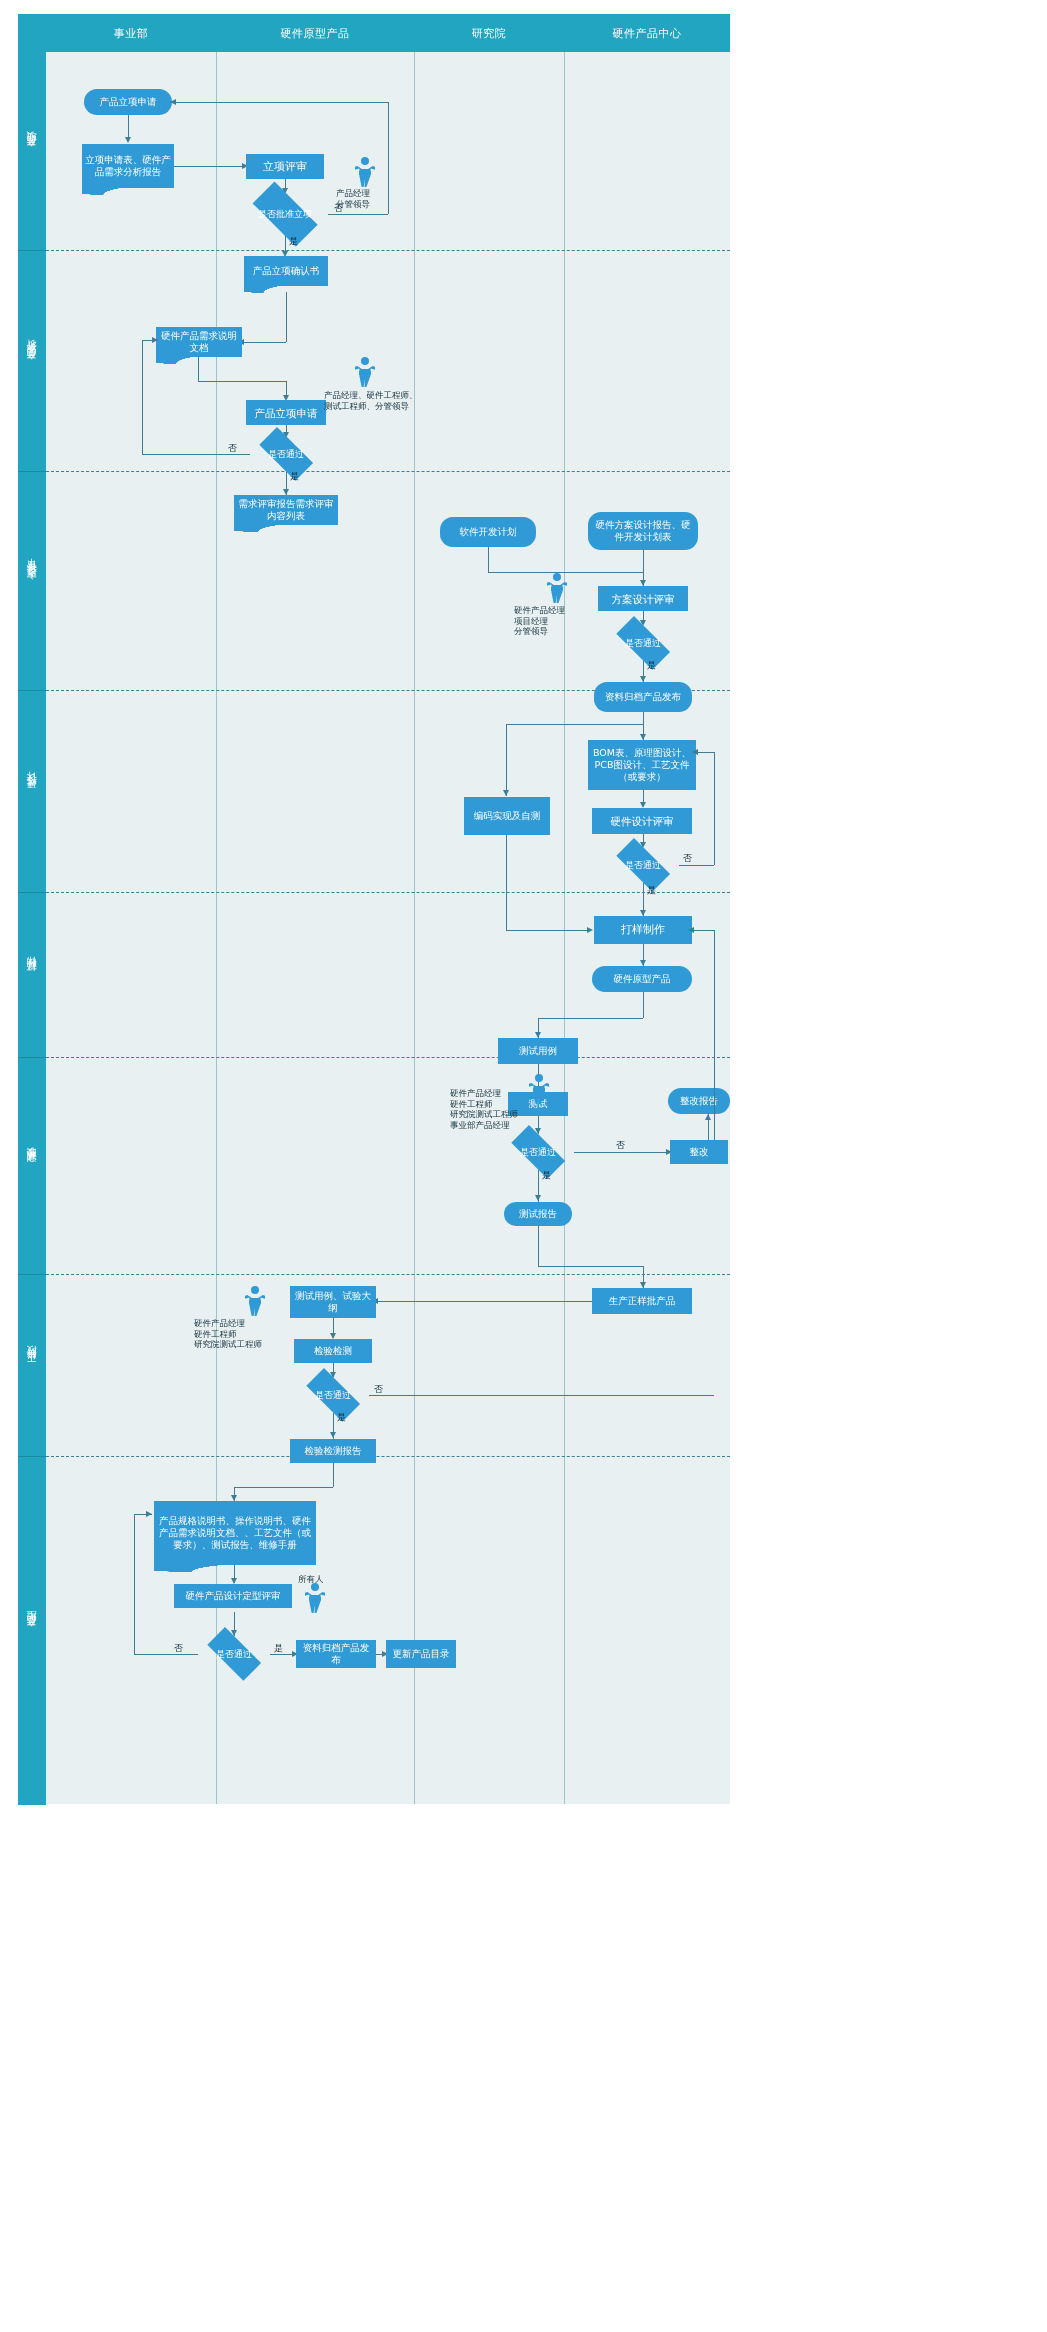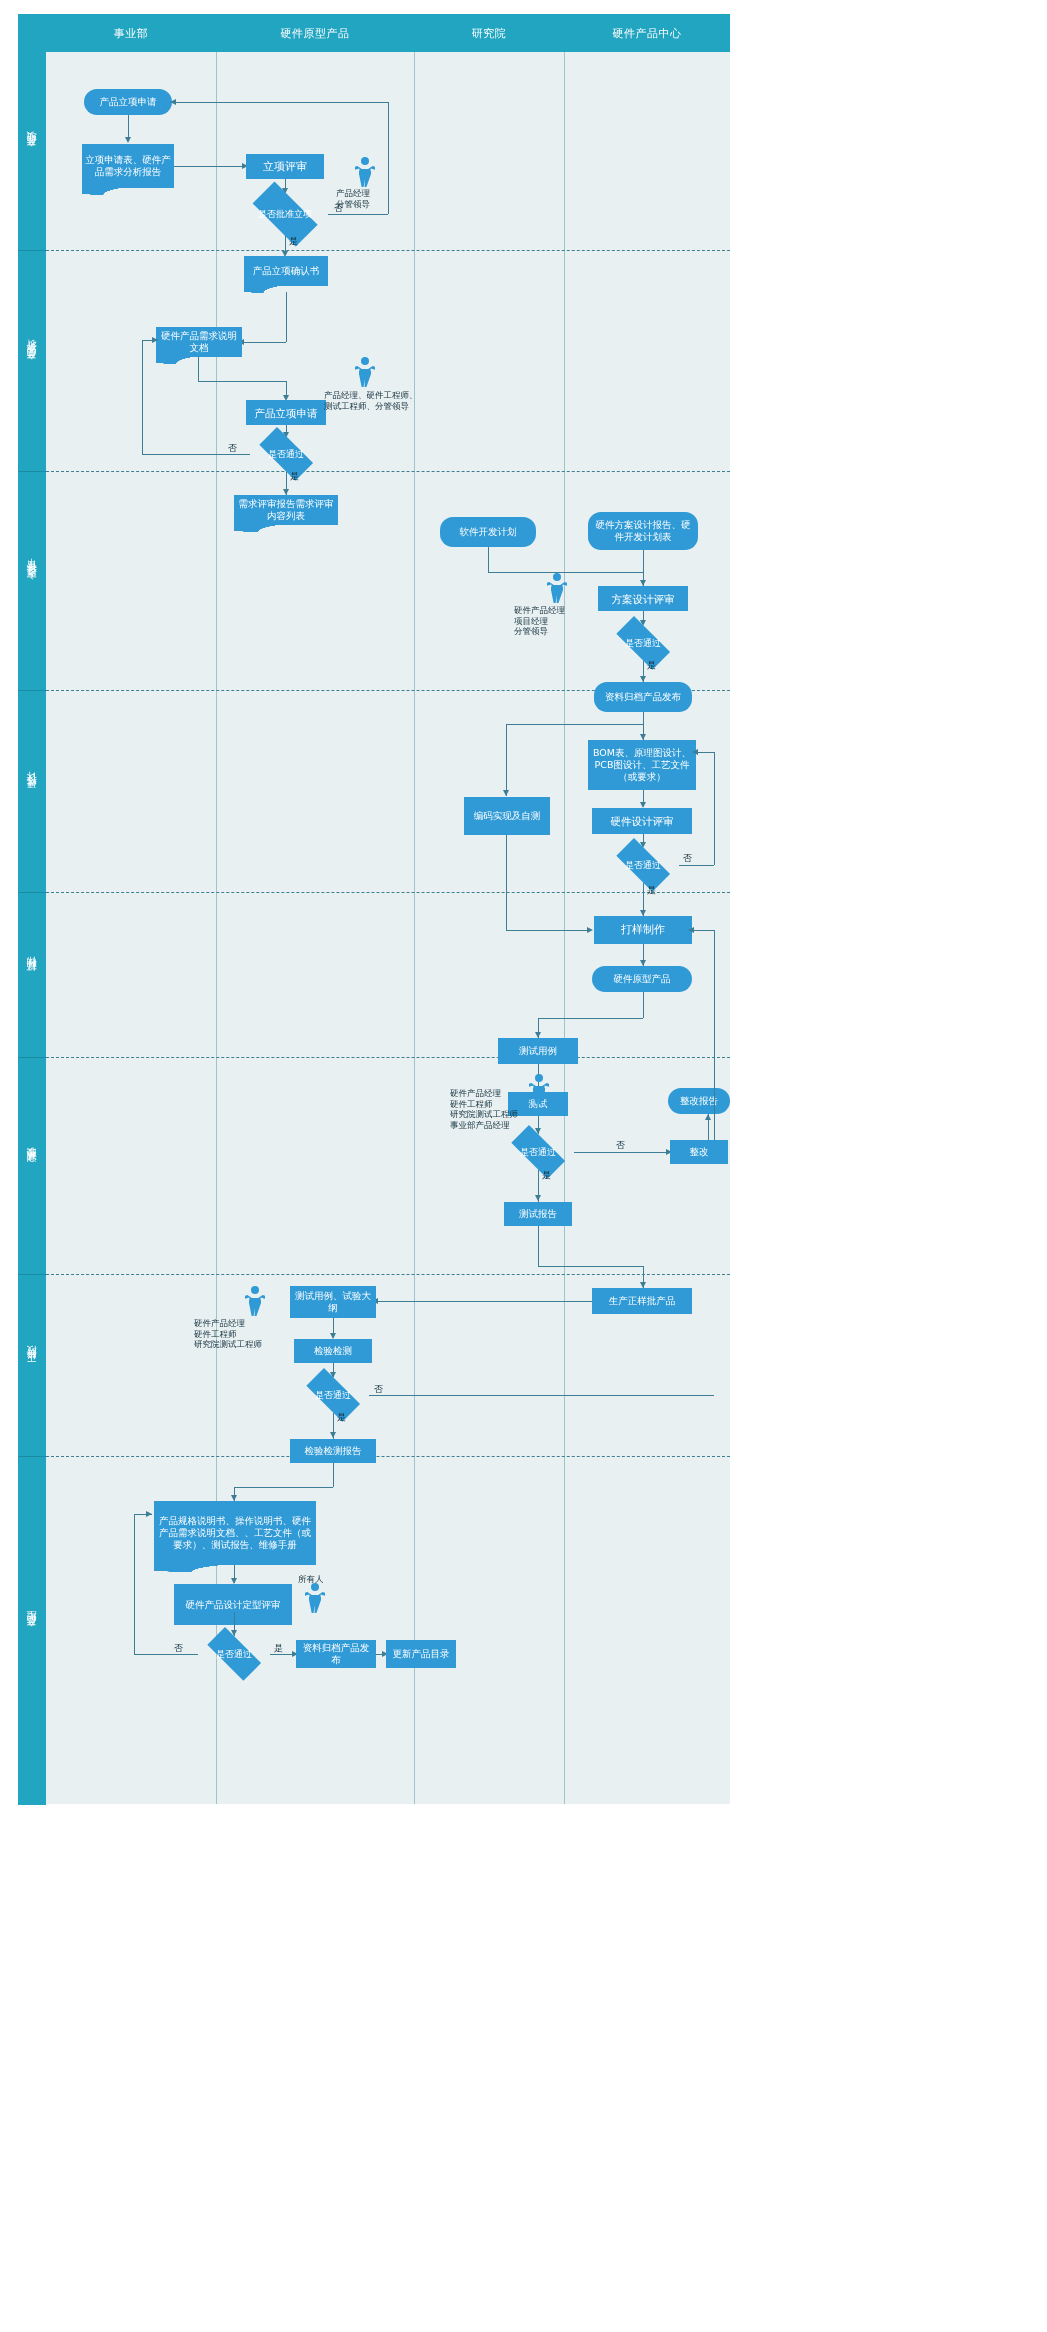--- a/index.html
+++ b/index.html
@@ -311,21 +311,21 @@
       <div class="ar u" style="left:658.5px;top:1062px;"></div>
 
       <div class="ln lnv" style="left:668px;top:878px;height:210px;"></div>
       <div class="ln lnh" style="left:646px;top:878px;width:22px;"></div>
       <div class="ar l" style="left:642px;top:874.5px;"></div>
 
       <div class="ln lnv" style="left:492px;top:1118px;height:32px;"></div>
       <div class="ar d" style="left:488.5px;top:1143px;"></div>
       <div class="lbl" style="left:496px;top:1118px;">是</div>
 
-      <div class="node proc" style="left:458px;top:1150px;width:68px;height:24px;">测试报告</div>
+      <div class="node proc" style="left:458px;top:1150px;width:68px;height:24px;border-radius:12px;">测试报告</div>
 
       <div class="ln lnv" style="left:492px;top:1174px;height:40px;"></div>
       <div class="ln lnh" style="left:492px;top:1214px;width:105px;"></div>
       <div class="ln lnv" style="left:597px;top:1214px;height:22px;"></div>
       <div class="ar d" style="left:593.5px;top:1230px;"></div>
 
       <div class="node proc" style="left:546px;top:1236px;width:100px;height:26px;">生产正样批产品</div>
 
       <div class="ln lnh" style="left:330px;top:1249px;width:216px;"></div>
       <div class="ar l" style="left:326px;top:1245.5px;"></div>
@@ -364,21 +364,21 @@
       <div class="ln lnv" style="left:287px;top:1411px;height:24px;"></div>
       <div class="ln lnh" style="left:188px;top:1435px;width:99px;"></div>
       <div class="ln lnv" style="left:188px;top:1435px;height:14px;"></div>
       <div class="ar d" style="left:184.5px;top:1443px;"></div>
 
       <div class="node doc" style="left:108px;top:1449px;width:162px;height:64px;">产品规格说明书、操作说明书、硬件产品需求说明文档、、工艺文件（或要求）、测试报告、维修手册</div>
 
       <div class="ln lnv" style="left:188px;top:1513px;height:18px;"></div>
       <div class="ar d" style="left:184.5px;top:1526px;"></div>
 
-      <div class="node proc" style="left:128px;top:1532px;width:118px;height:41px;">硬件产品设计定型评审</div>
+      <div class="node proc" style="left:128px;top:1532px;width:118px;height:24px;">硬件产品设计定型评审</div>
 
       <div class="actor" style="left:258px;top:1531px;">
         <div class="hd"></div>
           <div class="bd"></div>
           <div class="lg"></div>
       </div>
       <div class="roles" style="left:252px;top:1522px;">所有人</div>
 
       <div class="ln lnv" style="left:188px;top:1560px;height:24px;"></div>
       <div class="ar d" style="left:184.5px;top:1578px;"></div>

